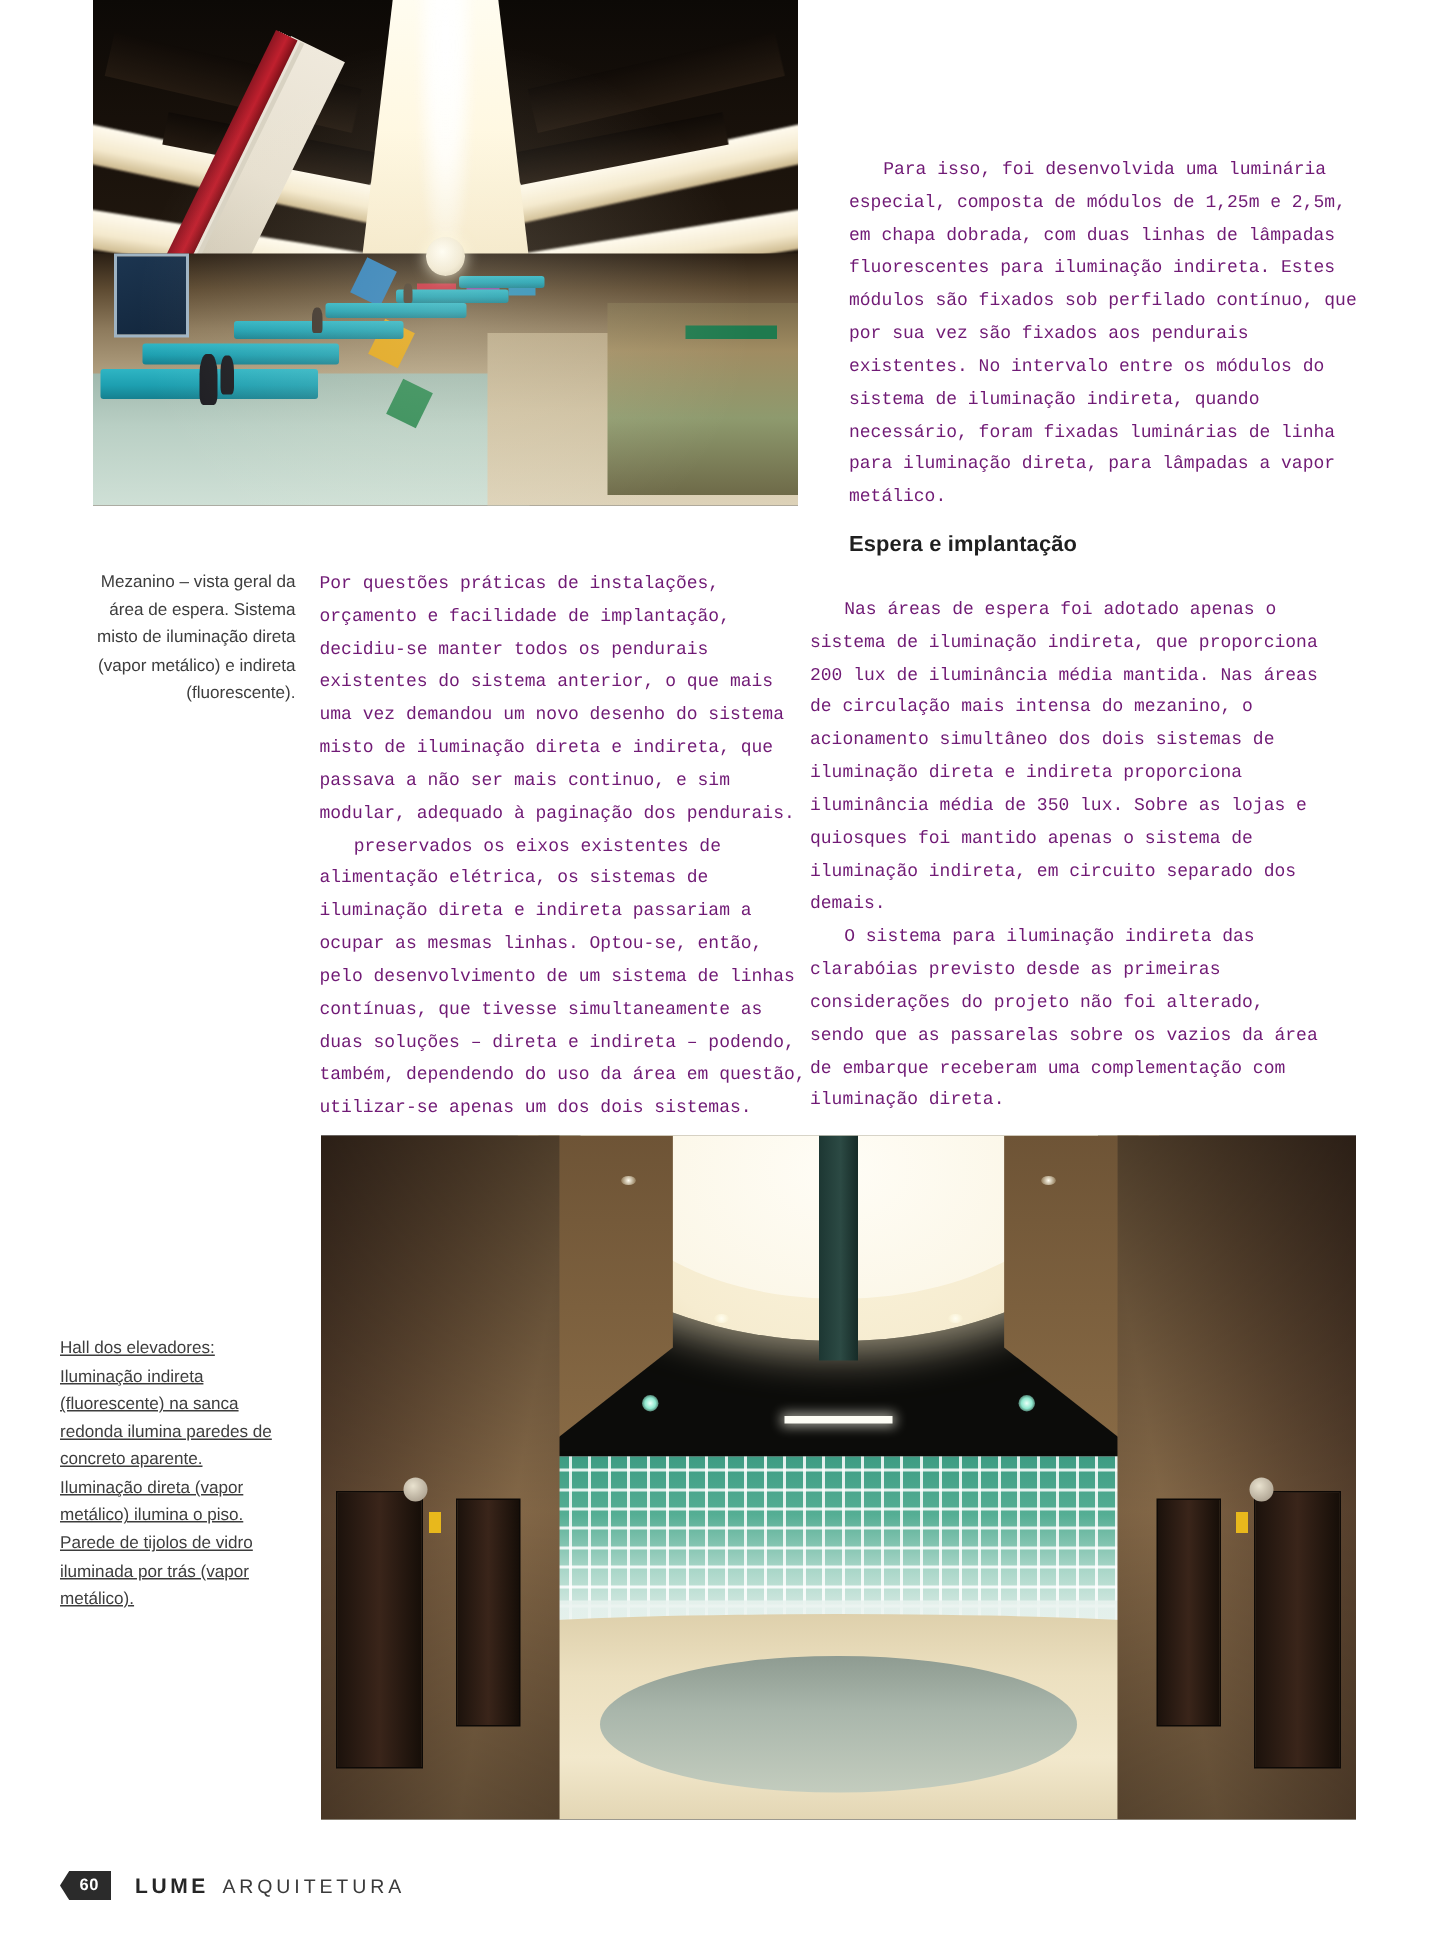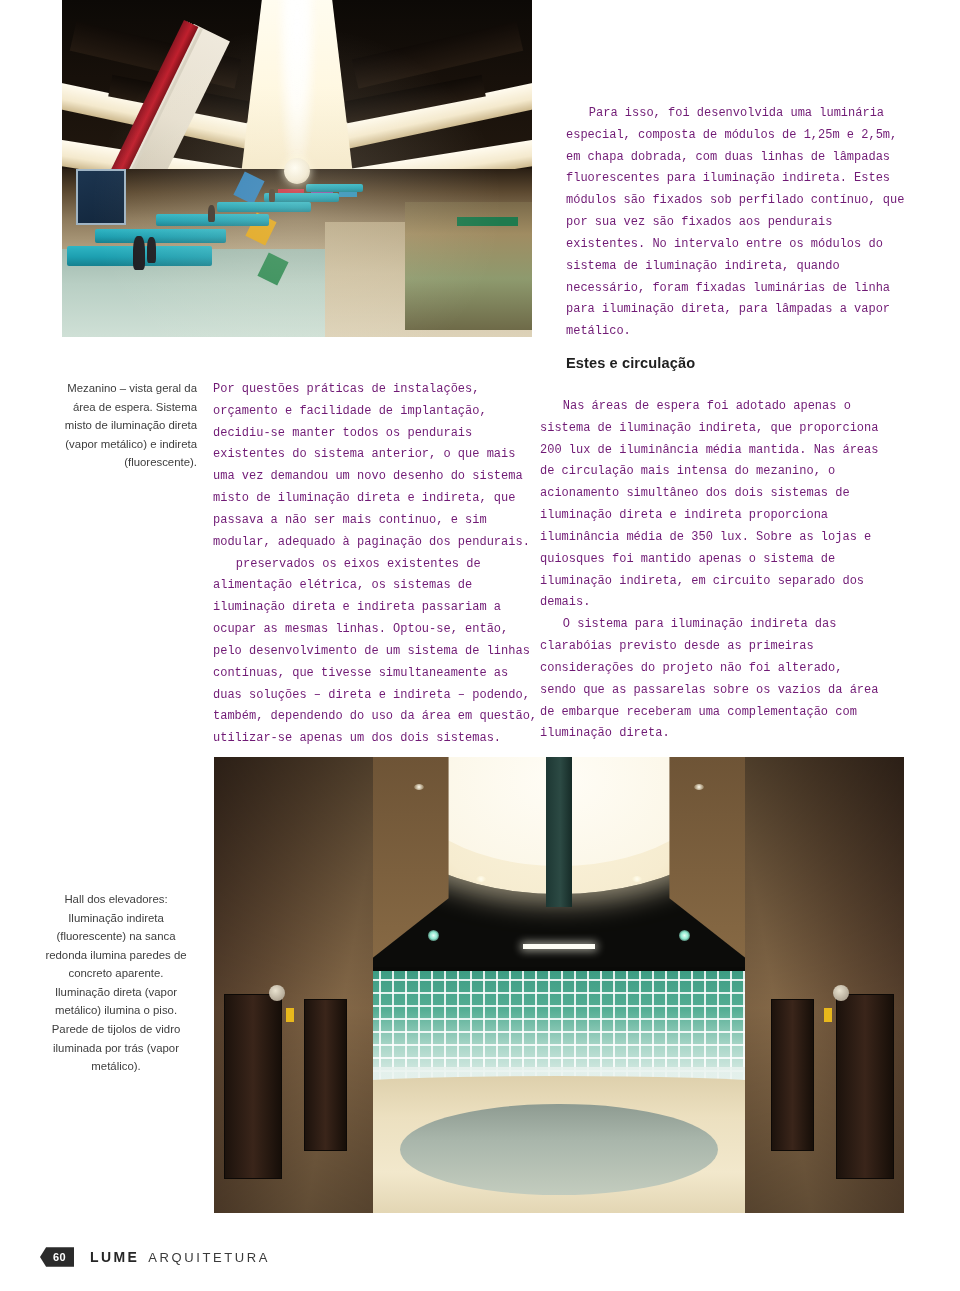--- a/index.html
+++ b/index.html
@@ -319,21 +319,22 @@
     color: #3d3d3d;
   }
   #caption-top {
     position: absolute;
     left: 57px; top: 379px; width: 140px;
     text-align: right;
   }
   #caption-bottom {
     position: absolute;
     left: 40px; top: 890px; width: 152px;
-    text-align: center;
+    text-align: left;
+    text-decoration: underline;
   }
 
   
   #footer {
     position: absolute;
     left: 40px; top: 1243px;
     display: flex;
     align-items: center;
     height: 28px;
   }
@@ -425,21 +426,21 @@
   <p class="indent-first">Para isso, foi desenvolvida uma luminária especial, composta de módulos de 1,25m e 2,5m, em chapa dobrada, com duas linhas de lâmpadas fluorescentes para iluminação indireta. Estes módulos são fixados sob perfilado contínuo, que por sua vez são fixados aos pendurais existentes. No intervalo entre os módulos do sistema de iluminação indireta, quando necessário, foram fixadas luminárias de linha para iluminação direta, para lâmpadas a vapor metálico.</p>
 </div>
 
 <div id="caption-top" class="caption">Mezanino – vista geral da área de espera. Sistema misto de iluminação direta (vapor metálico) e indireta (fluorescente).</div>
 
 <div id="col-middle" class="body-text">
   <p>Por questões práticas de instalações, orçamento e facilidade de implantação, decidiu-se manter todos os pendurais existentes do sistema anterior, o que mais uma vez demandou um novo desenho do sistema misto de iluminação direta e indireta, que passava a não ser mais continuo, e sim modular, adequado à paginação dos pendurais.</p>
   <p>preservados os eixos existentes de alimentação elétrica, os sistemas de iluminação direta e indireta passariam a ocupar as mesmas linhas. Optou-se, então, pelo desenvolvimento de um sistema de linhas contínuas, que tivesse simultaneamente as duas soluções – direta e indireta – podendo, também, dependendo do uso da área em questão, utilizar-se apenas um dos dois sistemas.</p>
 </div>
 
-<div id="section-heading">Estes e circulação</div>
+<div id="section-heading">Espera e implantação</div>
 
 <div id="col-right-bottom" class="body-text">
   <p class="indent-first">Nas áreas de espera foi adotado apenas o sistema de iluminação indireta, que proporciona 200 lux de iluminância média mantida. Nas áreas de circulação mais intensa do mezanino, o acionamento simultâneo dos dois sistemas de iluminação direta e indireta proporciona iluminância média de 350 lux. Sobre as lojas e quiosques foi mantido apenas o sistema de iluminação indireta, em circuito separado dos demais.</p>
   <p>O sistema para iluminação indireta das clarabóias previsto desde as primeiras considerações do projeto não foi alterado, sendo que as passarelas sobre os vazios da área de embarque receberam uma complementação com iluminação direta.</p>
 </div>
 
 <div id="caption-bottom" class="caption">Hall dos elevadores: Iluminação indireta (fluorescente) na sanca redonda ilumina paredes de concreto aparente. Iluminação direta (vapor metálico) ilumina o piso. Parede de tijolos de vidro iluminada por trás (vapor metálico).</div>
 
 <div id="photo-bottom">
   <div class="ph-layer b-ceil-dark"></div>

